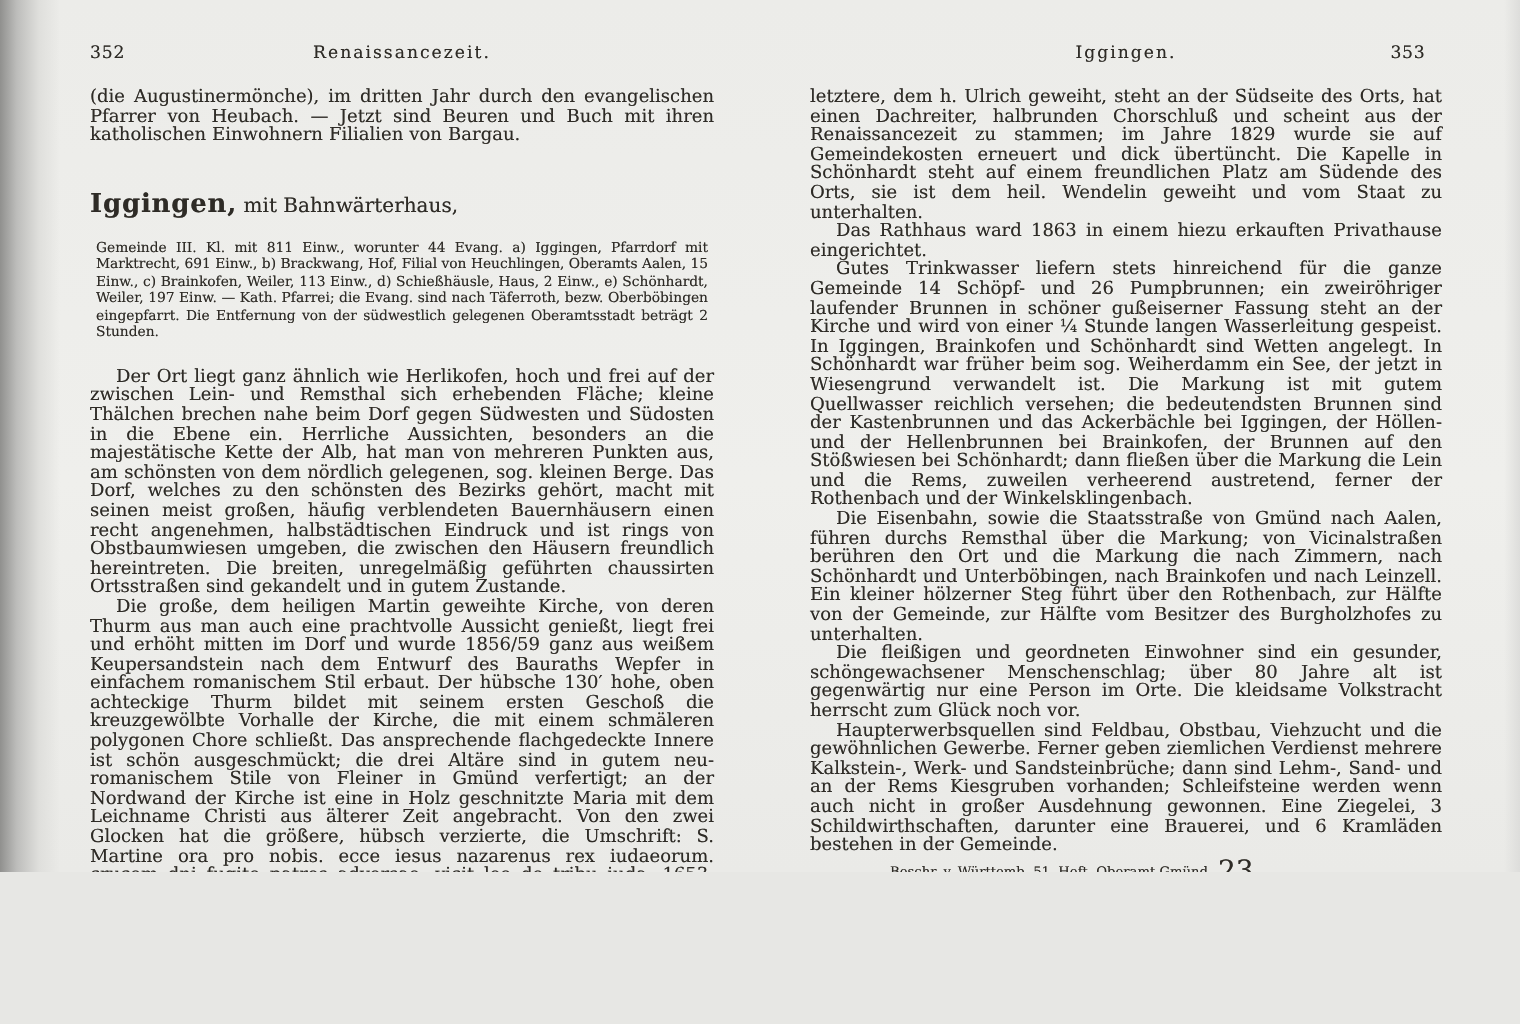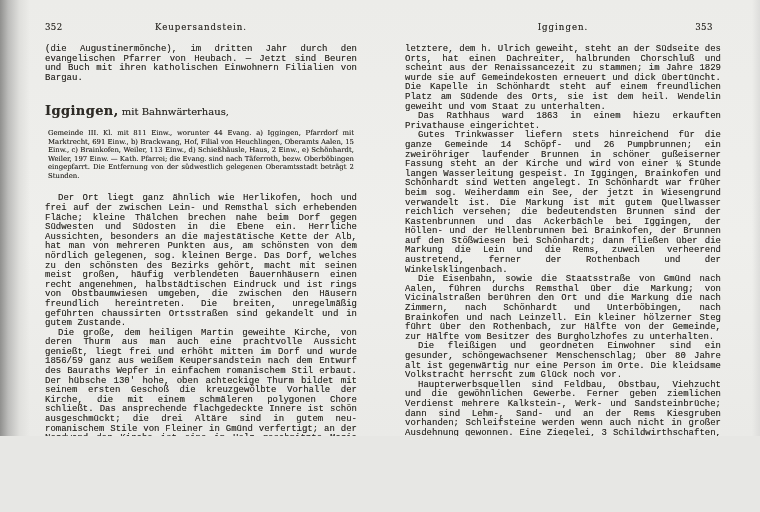--- a/index.html
+++ b/index.html
@@ -38,21 +38,20 @@
   .pagehead .pagenum{width:34px;}
   .page-left .pagenum{text-align:left;}
   .page-right .pagenum{text-align:center;}
   .para{
     margin:0;
     font-size:9px;line-height:9.6px;
     text-align:justify;
     text-indent:13px;
     hyphens:auto;-webkit-hyphens:auto;
     word-spacing:.2px;
-    font-family:Liberation Mono, monospace;
   }
   .noindent{text-indent:0;}
   .intro{margin-bottom:10px;}
   .entry-heading{
     margin:0 0 8px 0;
     text-align:left;
     font-weight:normal;
   }
   .entry-name{font-size:13px;font-weight:bold;letter-spacing:.4px;}
   .entry-suffix{font-size:10px;}
@@ -74,21 +73,21 @@
 </head>
 <body>
 
 <div class="scan">
   <div class="book-edge"></div>
   <div class="right-edge"></div>
 
   <div class="page page-left">
     <div class="pagehead">
       <span class="pagenum">352</span>
-      <span class="runtitle">Keupersandstein.</span>
+      <span class="runtitle">Renaissancezeit.</span>
       <span class="pagenum"></span>
     </div>
 
     <p class="para noindent intro">(die Augustinermönche), im dritten Jahr durch den evangelischen Pfarrer von Heubach. — Jetzt sind Beuren und Buch mit ihren katholischen Einwohnern Filialien von Bargau.</p>
 
     <h2 class="entry-heading"><span class="entry-name">Iggingen,</span><span class="entry-suffix"> mit Bahnwärterhaus,</span></h2>
 
     <p class="smallprint">Gemeinde III. Kl. mit 811 Einw., worunter 44 Evang. a) Iggingen, Pfarrdorf mit Marktrecht, 691 Einw., b) Brackwang, Hof, Filial von Heuchlingen, Oberamts Aalen, 15 Einw., c) Brainkofen, Weiler, 113 Einw., d) Schießhäusle, Haus, 2 Einw., e) Schönhardt, Weiler, 197 Einw. — Kath. Pfarrei; die Evang. sind nach Täferroth, bezw. Oberböbingen eingepfarrt. Die Entfernung von der südwestlich gelegenen Oberamtsstadt beträgt 2 Stunden.</p>
 
     <p class="para">Der Ort liegt ganz ähnlich wie Herlikofen, hoch und frei auf der zwischen Lein- und Remsthal sich erhebenden Fläche; kleine Thälchen brechen nahe beim Dorf gegen Südwesten und Südosten in die Ebene ein. Herrliche Aussichten, besonders an die majestätische Kette der Alb, hat man von mehreren Punkten aus, am schönsten von dem nördlich gelegenen, sog. kleinen Berge. Das Dorf, welches zu den schönsten des Bezirks gehört, macht mit seinen meist großen, häufig verblendeten Bauernhäusern einen recht angenehmen, halbstädtischen Eindruck und ist rings von Obstbaumwiesen umgeben, die zwischen den Häusern freundlich hereintreten. Die breiten, unregelmäßig geführten chaussirten Ortsstraßen sind gekandelt und in gutem Zustande.</p>

